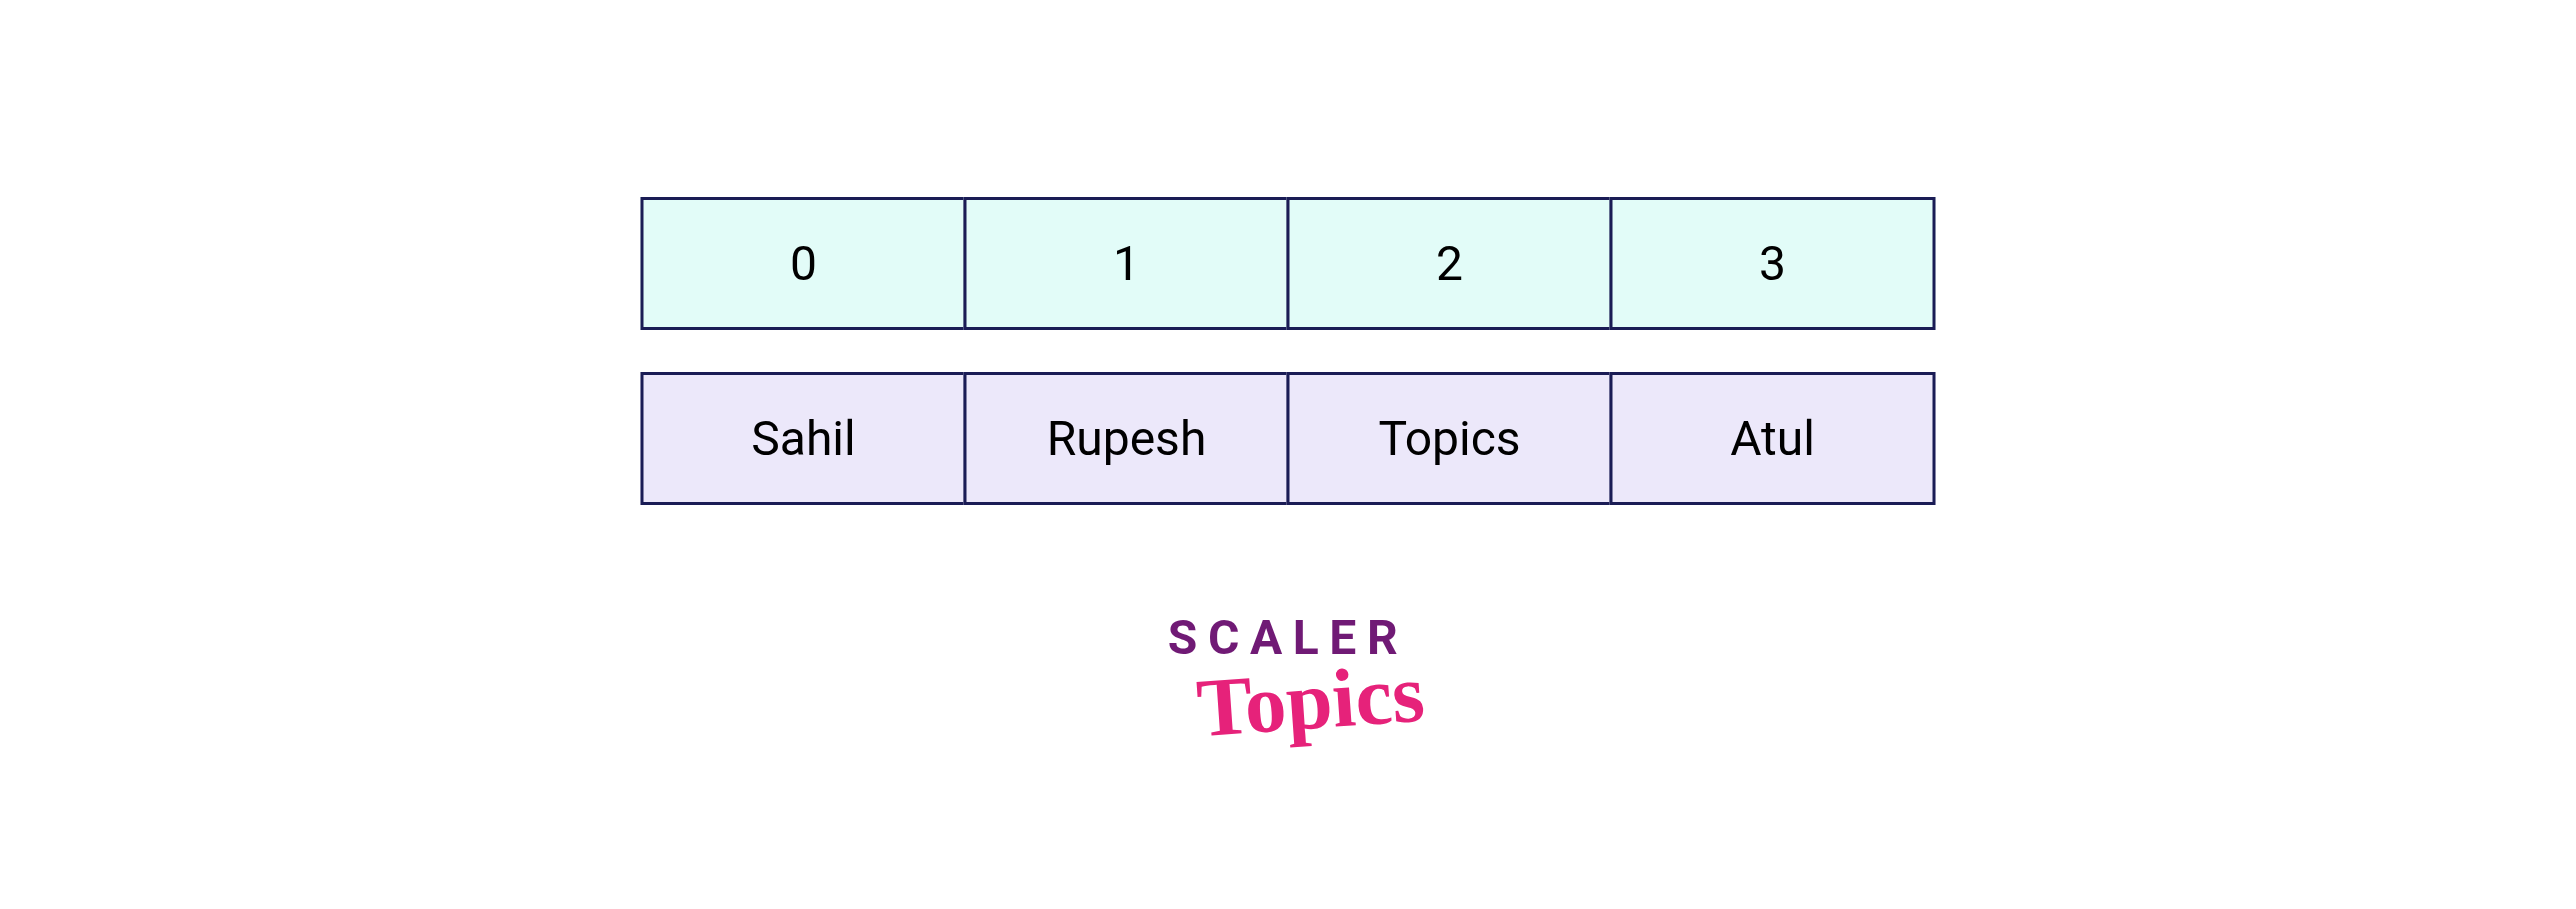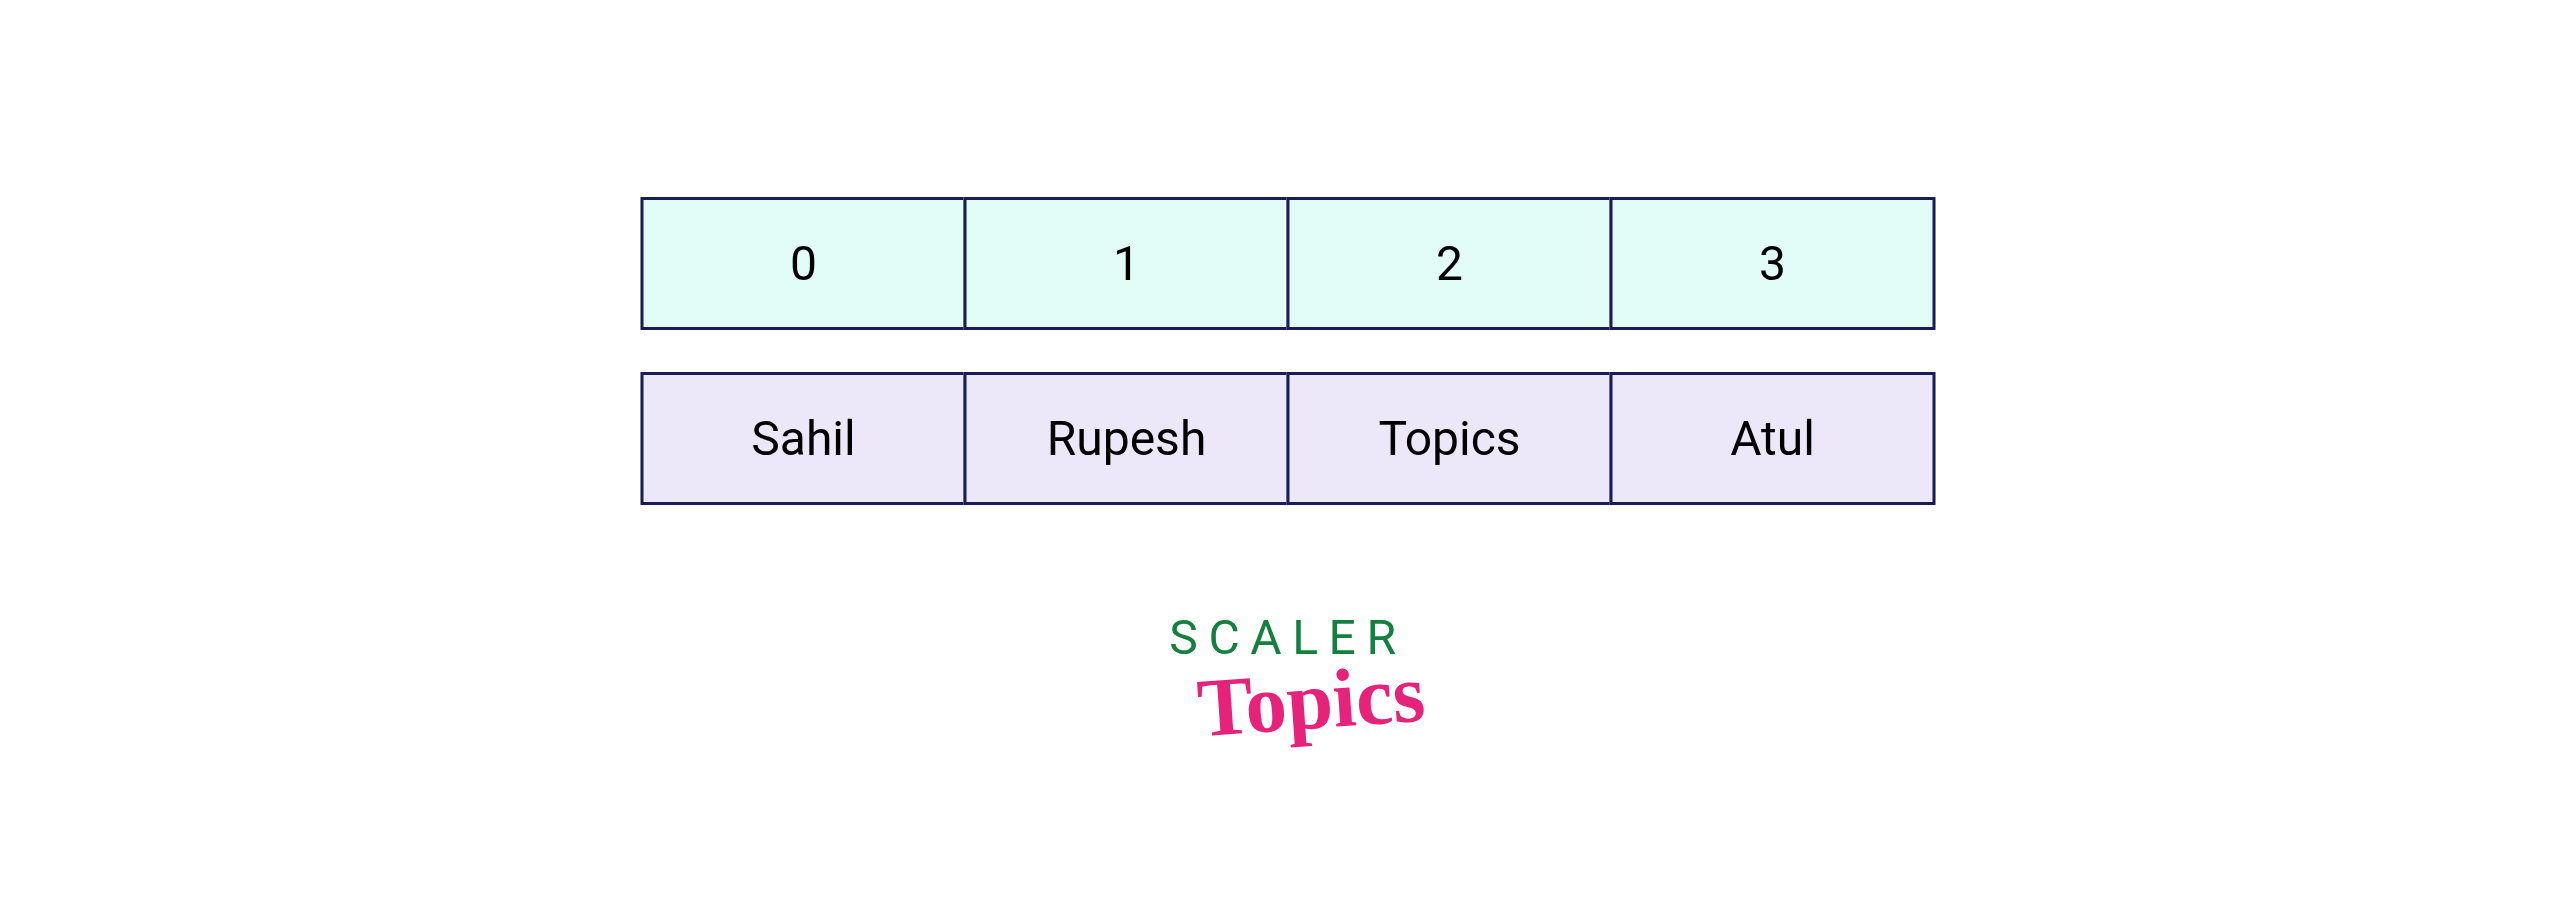--- a/index.html
+++ b/index.html
@@ -46,23 +46,23 @@
     position: absolute;
     left: 50%;
     top: 614px;
     transform: translateX(-50%);
     display: flex;
     flex-direction: column;
     align-items: center;
   }
   .logo-scaler {
     font-size: 48px;
-    font-weight: 400;
+    font-weight: 700;
     letter-spacing: 10.6px;
-    color: #15803d;
+    color: #701a75;
     line-height: 1;
   }
   .logo-topics {
     font-family: "Brush Script MT", "Segoe Script", "Comic Sans MS", cursive;
     font-size: 83px;
     color: #e6227a;
     line-height: 0.85;
     margin-top: 4.5px;
     transform: rotate(-4deg) translateX(23px);
     font-weight: 700;

